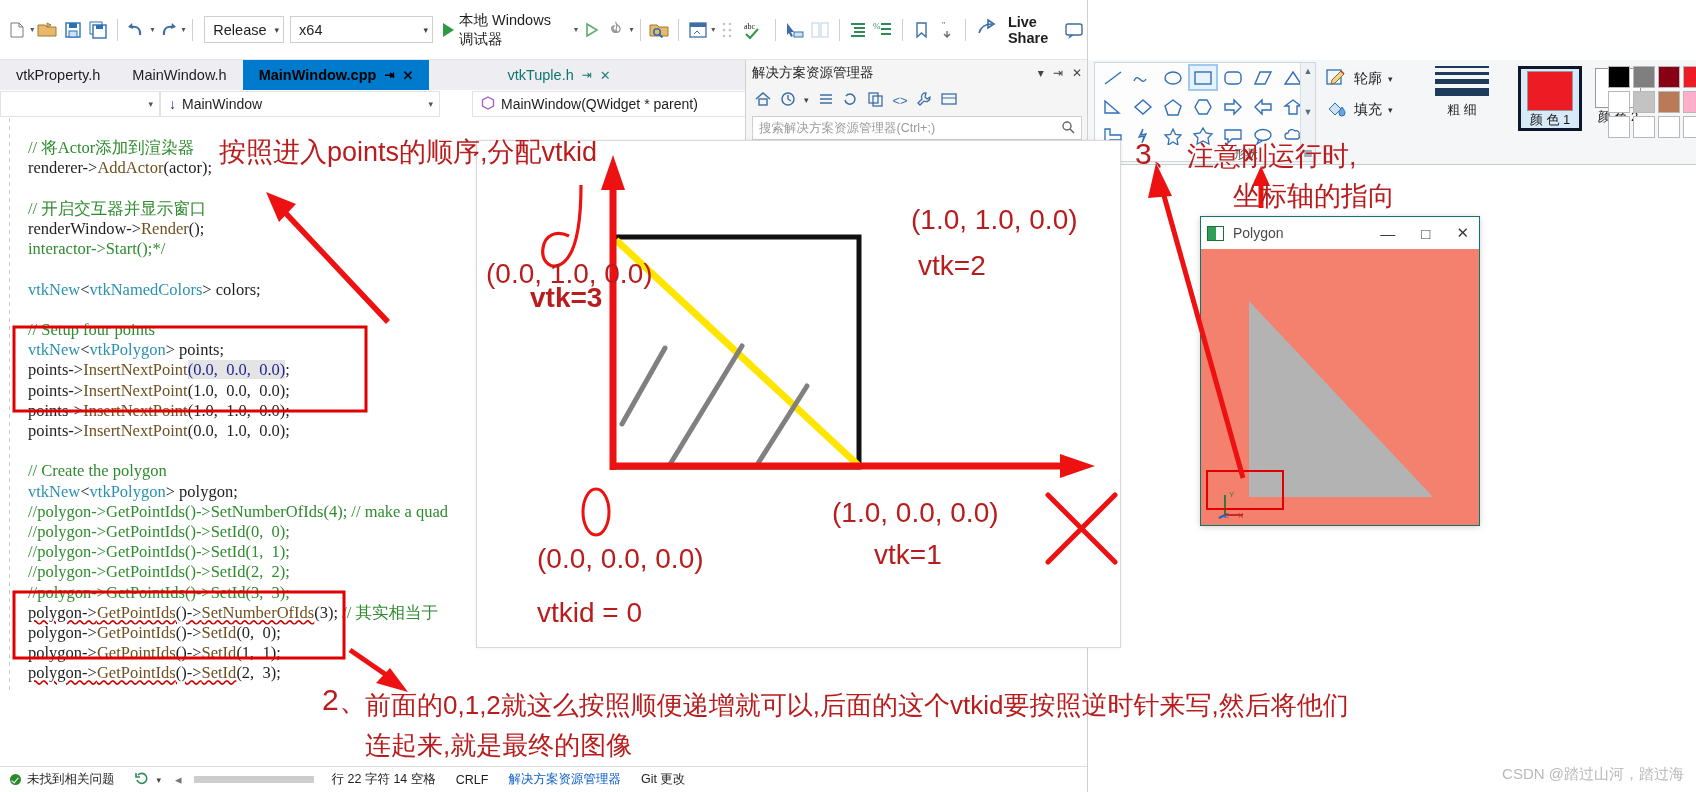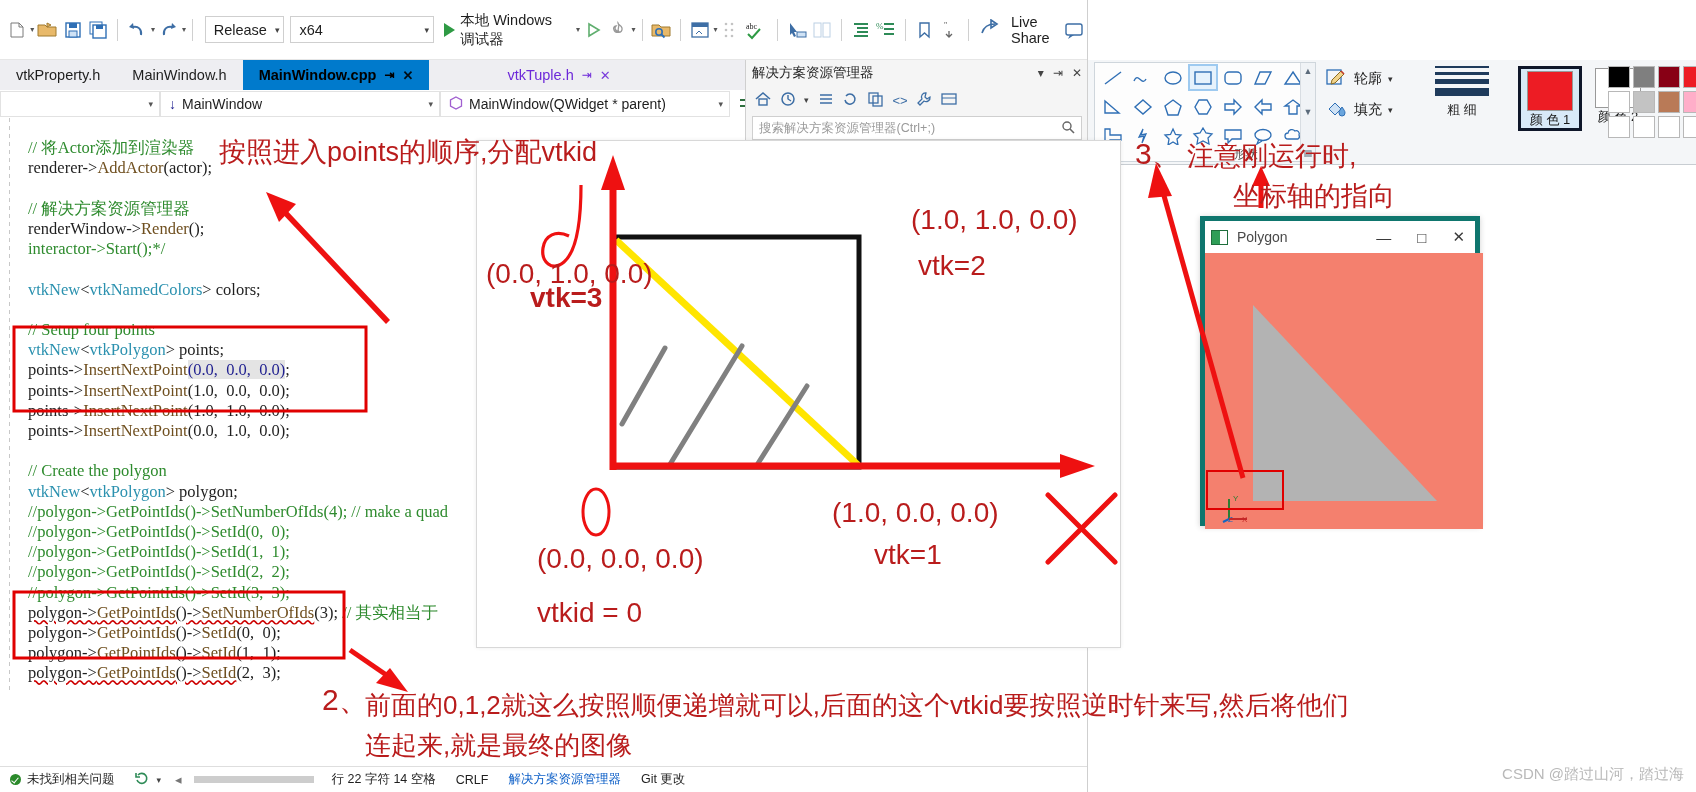--- a/index.html
+++ b/index.html
@@ -30,28 +30,28 @@
   .tb-caret { font-size:8px; color:#555; margin-left:1px; }
   .combo {
     height:27px; border:1px solid #cfcfcf; background:#fff; display:flex; align-items:center;
     padding:0 4px 0 8px; font-size:14.5px; color:#1e1e1e; justify-content:space-between;
   }
   .combo .c-car { font-size:9px; color:#444; margin-left:8px; }
   .cfg-combo { width:82px; margin-left:6px; }
   .plat-combo { width:172px; margin-left:6px; }
   .run-btn { display:flex; align-items:center; gap:5px; margin-left:10px; font-size:14.5px; color:#1e1e1e; }
   .tri-green { width:0;height:0;border-left:11px solid #2e9a44;border-top:7px solid transparent;border-bottom:7px solid transparent; }
-  .live-share { display:flex; align-items:center; gap:10px; font-size:14.5px; color:#1e1e1e; margin-left:4px;}
+  .live-share { display:flex; align-items:center; gap:10px; font-size:14.5px; color:#1e1e1e; margin-left:4px;font-weight:bold;}
 
   
   .tab-strip { position:absolute; left:0; top:60px; width:1142px; height:30px; background:#eeeef2;
                display:flex; align-items:flex-end; font-size:14.5px; }
   .tab { height:30px; display:flex; align-items:center; padding:0 16px; color:#1e1e1e; gap:8px; }
   .tab.active { background:#007acc; color:#000000; font-weight:bold; }
-  .tab.dim { color:#6d28d9; background:#eeeef2;}
+  .tab.dim { color:#0f766e; background:#eeeef2;}
   .tab .x { font-size:13px; opacity:.9; }
   .tab .pin { font-size:12px; }
   .tabstrip-right { margin-left:auto; display:flex; align-items:center; gap:10px; padding-right:10px; color:#444; font-size:12px;}
 
   
   .nav-bar { position:absolute; left:0; top:90px; width:1088px; height:28px; background:#ffffff; display:flex; align-items:center;
              font-size:14px; color:#1e1e1e; }
   .nav-combo { height:26px; border:1px solid #e2e2e2; background:#fff; display:flex; align-items:center; padding:0 6px 0 8px;
                justify-content:space-between; gap:6px; }
 
@@ -104,21 +104,21 @@
   .tg-label { font-size:13px; color:#1a1a1a; margin-top:6px; line-height:15px;}
   .color-btn { position:absolute; top:6px; width:64px; text-align:center; }
   .color-btn .sw { width:46px;height:40px;margin:2px auto 0; border:1px solid #999; }
   .color-btn .lb { font-size:13px;color:#1a1a1a; line-height:16px; margin-top:1px;}
   .color-btn.sel { background:#d8e9f8; border:3px solid #0f172a; }
   .palette { position:absolute; left:520px; top:6px; display:grid; grid-template-columns:repeat(4,22px); grid-auto-rows:22px; gap:3px; }
   .palette div { border:1px solid #b8b8b8; }
 
   
   .poly-win { position:absolute; left:1200px; top:216px; width:280px; height:310px; background:#fff;
-              border:5px solid #0f766e; box-shadow:0 1px 6px rgba(0,0,0,.18); }
+              border:1px solid #0f766e; box-shadow:0 1px 6px rgba(0,0,0,.18); }
   .poly-title { height:32px; display:flex; align-items:center; padding:0 6px; font-size:14px; color:#4a4a4a; gap:9px; }
   .poly-ico { width:17px;height:15px;border:1.5px solid #1e6e3c;background:linear-gradient(90deg,#2f9e57 55%,#ffffff 55%); }
   .poly-btns { margin-left:auto; display:flex; align-items:center; gap:26px; color:#3a3a3a; font-size:15px; padding-right:4px;}
   .poly-canvas { position:absolute; left:0; top:32px; width:278px; height:276px; background:#f4806e; overflow:hidden; }
   .axis-box { position:absolute; left:1206px; top:470px; width:78px; height:40px; border:2px solid #e00000; }
 
   
   .diagram { position:absolute; left:476px; top:140px; width:645px; height:508px; background:#ffffff;
              border:1px solid #d8d8d8; box-shadow:0 0 4px rgba(0,0,0,.07); }
   .dg-svg { position:absolute; left:0; top:0; }
@@ -330,21 +330,21 @@
         <span></span>
         <span style="font-size:9px;color:#555;">▾</span>
       </div>
       <div class="nav-combo" style="width:280px;">
         <span style="display:flex;align-items:center;gap:6px;">
           <span style="color:#1f1f8f;">↓</span>
           <span>MainWindow</span>
         </span>
         <span style="font-size:9px;color:#555;">▾</span>
       </div>
-      <div class="nav-combo" style="width:290px;">
+      <div class="nav-combo" style="width:290px;margin-left:32px;">
         <span style="display:flex;align-items:center;gap:6px;">
           <span>
             <svg width="14" height="14" viewBox="0 0 14 14">
                 <path d="M7 1l5.5 3v6L7 13 1.5 10V4z" fill="none" stroke="#a05fd0" stroke-width="1.3"></path>
               </svg>
           </span>
           <span>MainWindow(QWidget * parent)</span>
         </span>
         <span style="font-size:9px;color:#555;">▾</span>
       </div>
@@ -354,21 +354,21 @@
           </svg>
       </div>
     </div>
 
     <div class="code-area">
       <div class="code-gutter"></div>
       <div class="code">
 <span class="cmt">// 将Actor添加到渲染器</span>
 <span><span class="pl">renderer-&gt;</span><span class="fn">AddActor</span><span class="pl">(actor);</span></span>
 <span> </span>
-<span class="cmt">// 解决方案资源管理器</span>
+<span class="cmt">// 开启交互器并显示窗口</span>
 <span><span class="pl">renderWindow-&gt;</span><span class="fn">Render</span><span class="pl">();</span></span>
 <span><span class="cmt">interactor-&gt;Start();*/</span></span>
 <span> </span>
 <span><span class="typ">vtkNew</span><span class="pl">&lt;</span><span class="typ">vtkNamedColors</span><span class="pl">&gt; colors;</span></span>
 <span> </span>
 <span class="cmt">// Setup four points</span>
 <span><span class="typ">vtkNew</span><span class="pl">&lt;</span><span class="typ">vtkPolygon</span><span class="pl">&gt; points;</span></span>
 <span><span class="pl">points-&gt;</span><span class="fn">InsertNextPoint</span><span class="hl-sel">(0.0,  0.0,  0.0)</span><span class="pl">;</span></span>
 <span><span class="pl">points-&gt;</span><span class="fn">InsertNextPoint</span><span class="pl">(1.0,  0.0,  0.0);</span></span>
 <span><span class="pl">points-&gt;</span><span class="fn">InsertNextPoint</span><span class="pl">(1.0,  1.0,  0.0);</span></span>

